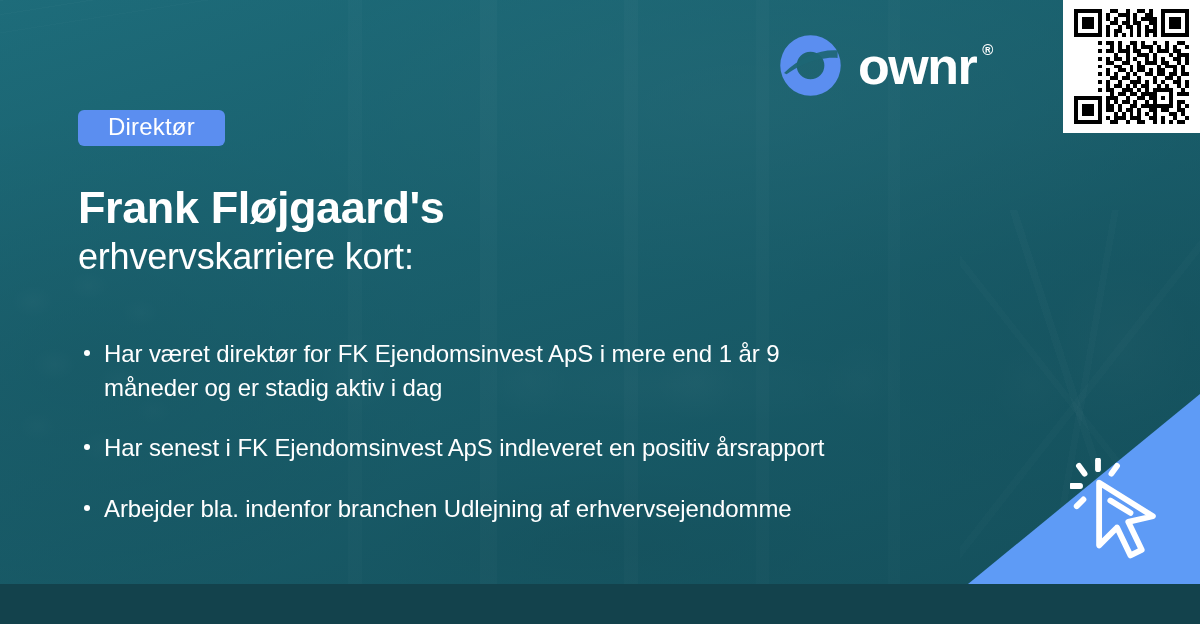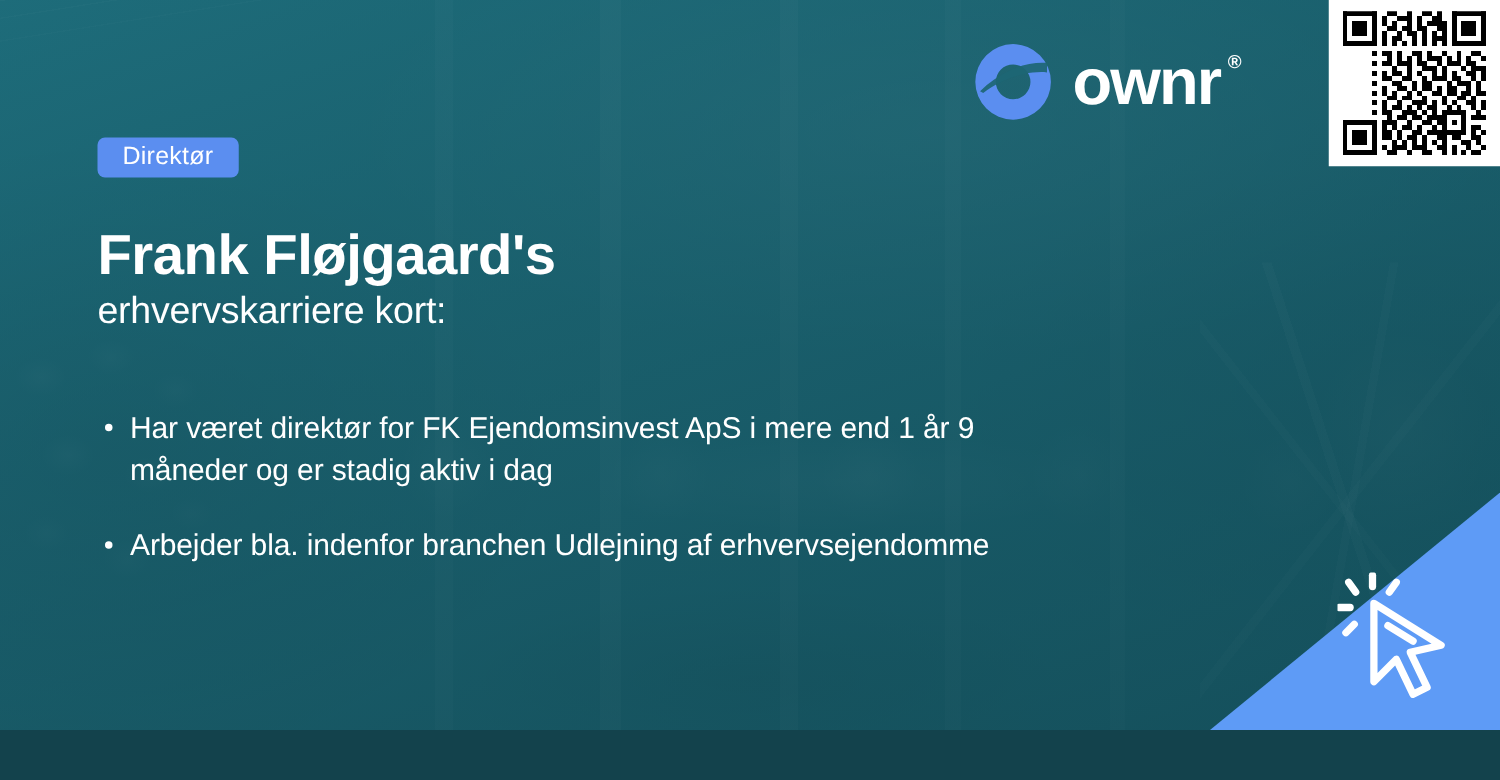--- a/index.html
+++ b/index.html
@@ -118,35 +118,35 @@
     font-size:15px; font-weight:bold; letter-spacing:0;
   }
 
   
   .content { position:absolute; left:78px; top:110px; width:900px; }
 
   .badge {
     display:inline-block;
     background:#5b8ef0;
     color:#ffffff;
-    font-size:20px;
-    padding:5px 20px 7px;
+    font-size:24px;
+    padding:5px 30px 7px;
     border-radius:6px;
     line-height:1;
     letter-spacing:.2px;
   }
 
   .headline { margin-top:22px; color:#ffffff; }
   .headline-main {
     font-size:45px; font-weight:bold; line-height:1.12;
     letter-spacing:-.4px;
     margin-top:37px;
   }
   .headline-sub {
-    font-size:30px; font-weight:normal; line-height:1.22;
+    font-size:36px; font-weight:normal; line-height:1.22;
     letter-spacing:-.2px; margin-top:2px;
   }
 
   .bullets { margin-top:58px; list-style:none; }
   .bullet {
     position:relative;
     color:#ffffff;
     font-size:24px;
     font-weight:normal;
     line-height:1.42;
@@ -408,17 +408,18 @@
 
     <div class="badge">Direktør</div>
 
     <div class="headline">
       <div class="headline-main">Frank Fløjgaard's</div>
       <div class="headline-sub">erhvervskarriere kort:</div>
     </div>
 
     <ul class="bullets">
       <li class="bullet">Har været direktør for FK Ejendomsinvest ApS i mere end 1 år 9 måneder og er stadig aktiv i dag</li>
+      <li class="bullet">Har senest i FK Ejendomsinvest ApS indleveret en positiv årsrapport</li>
       <li class="bullet">Arbejder bla. indenfor branchen Udlejning af erhvervsejendomme</li>
     </ul>
 
   </div>
 </div>
 
 </body></html>

